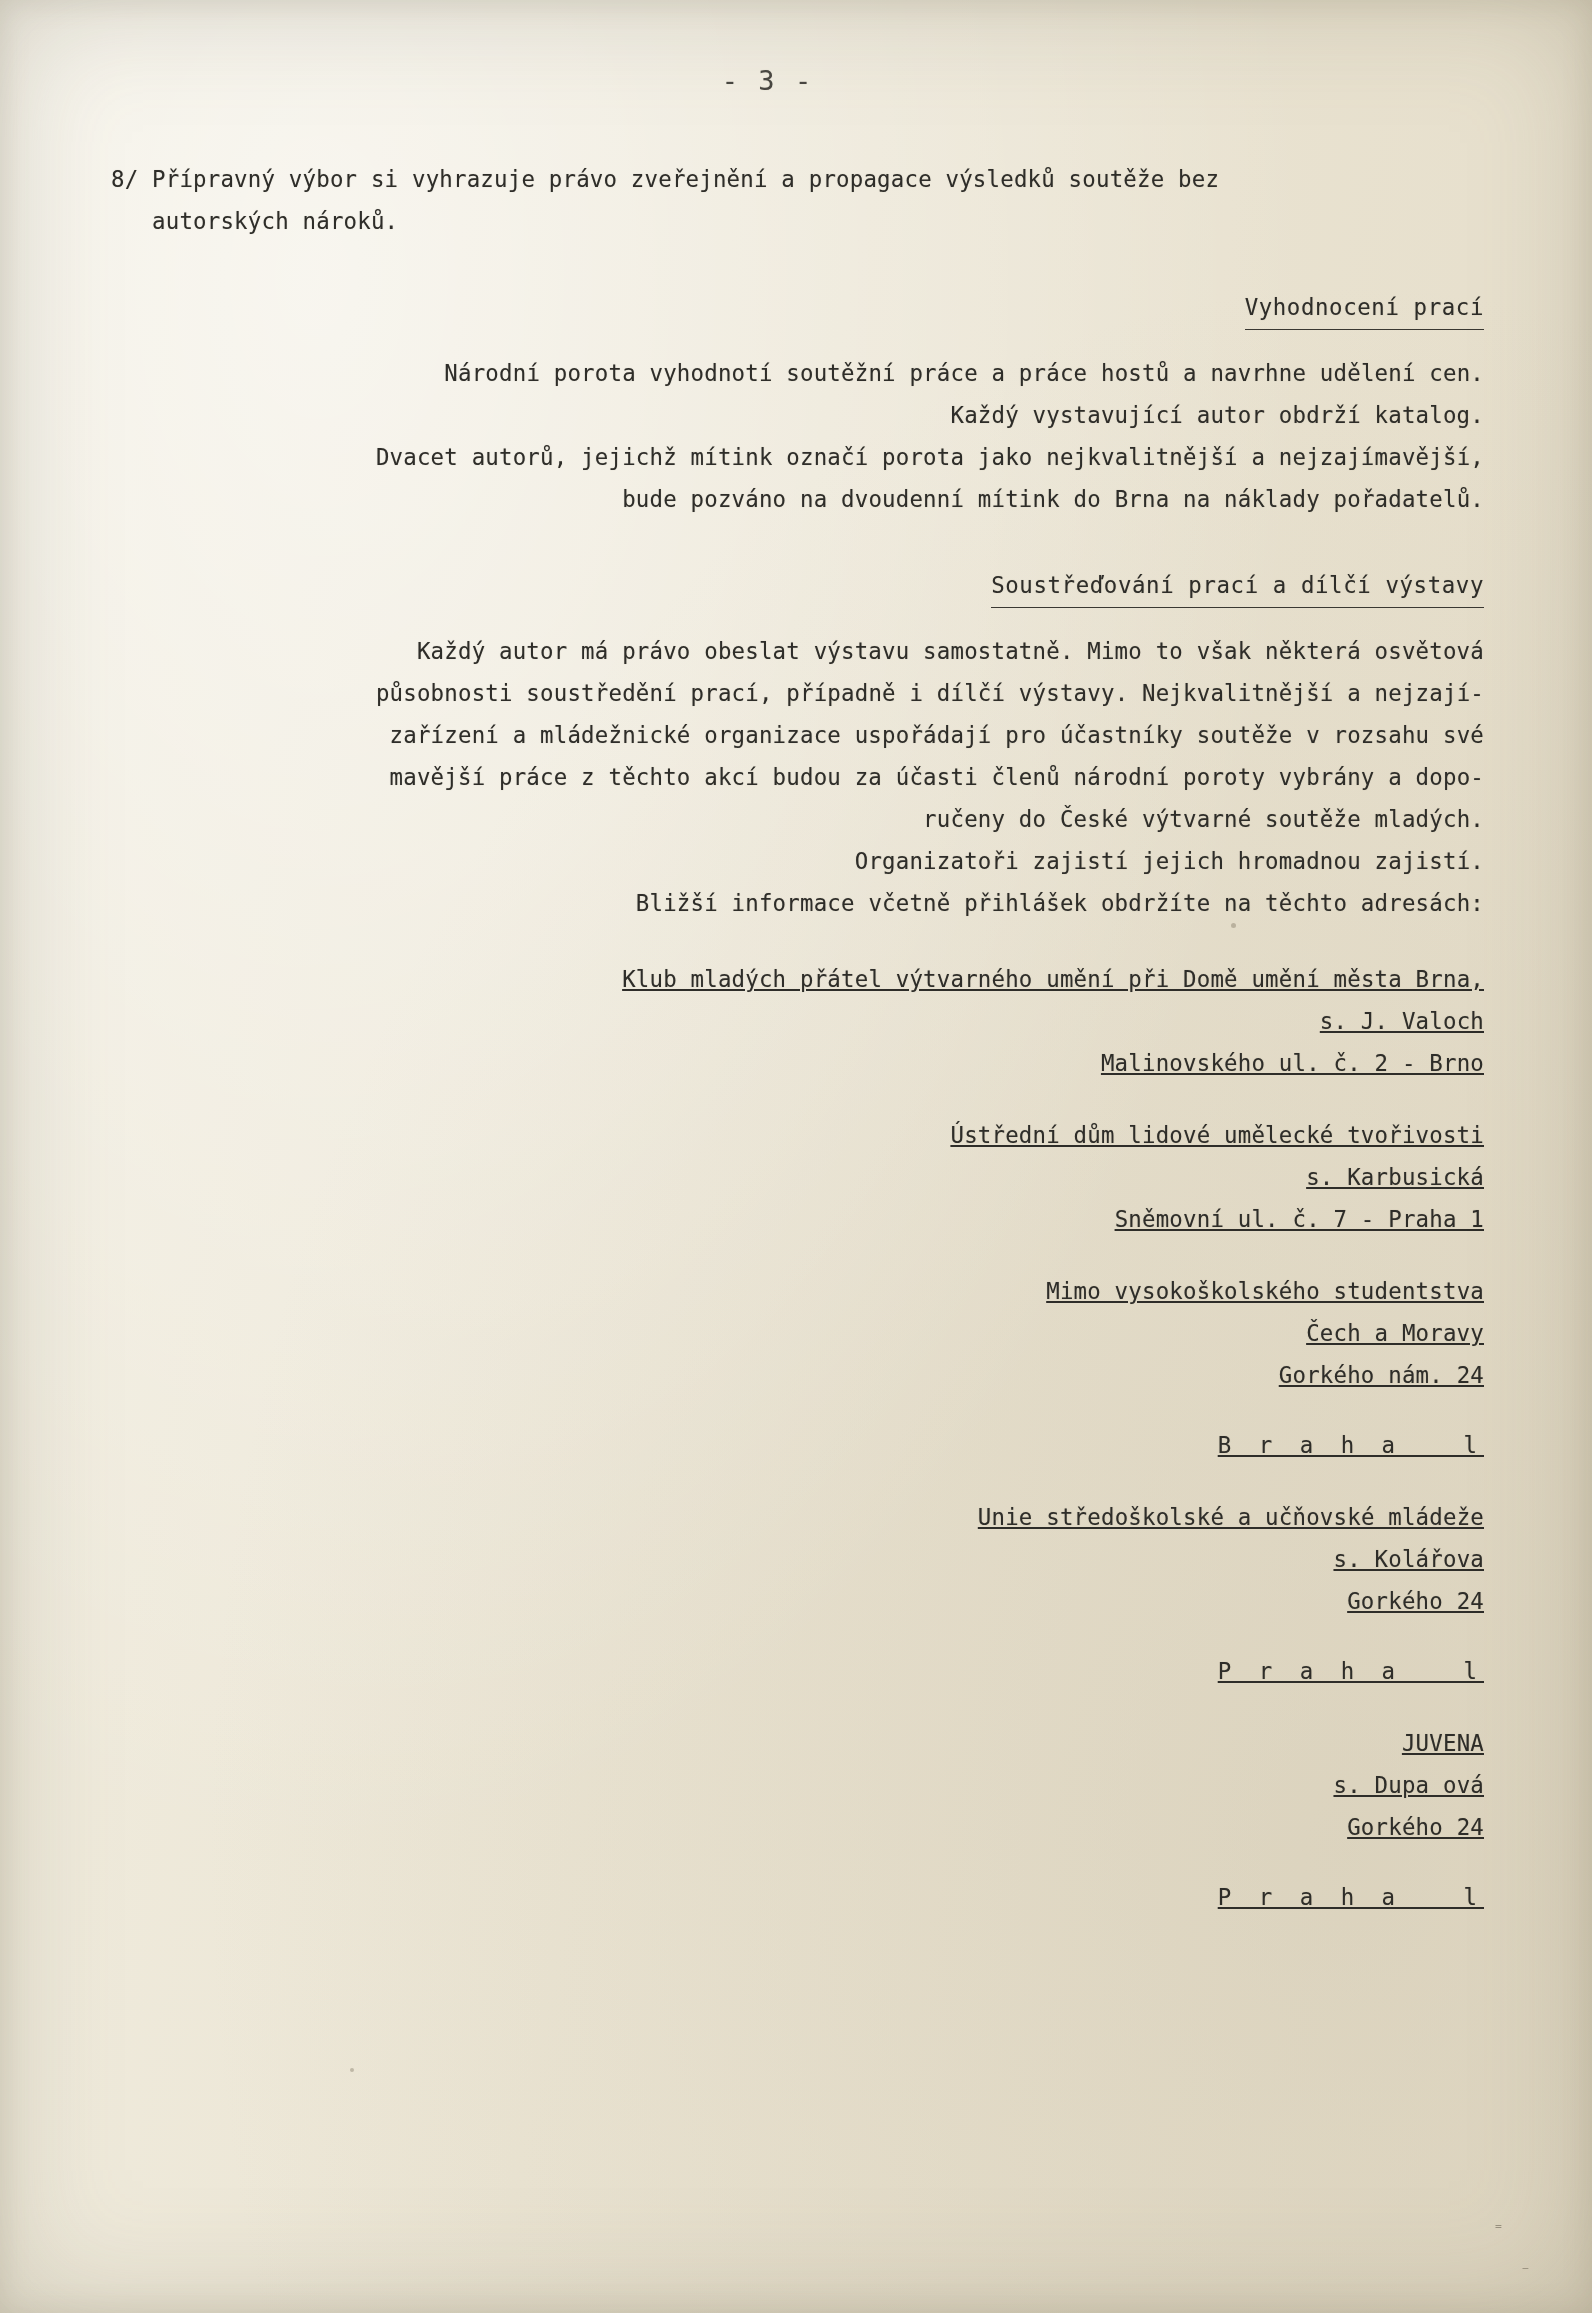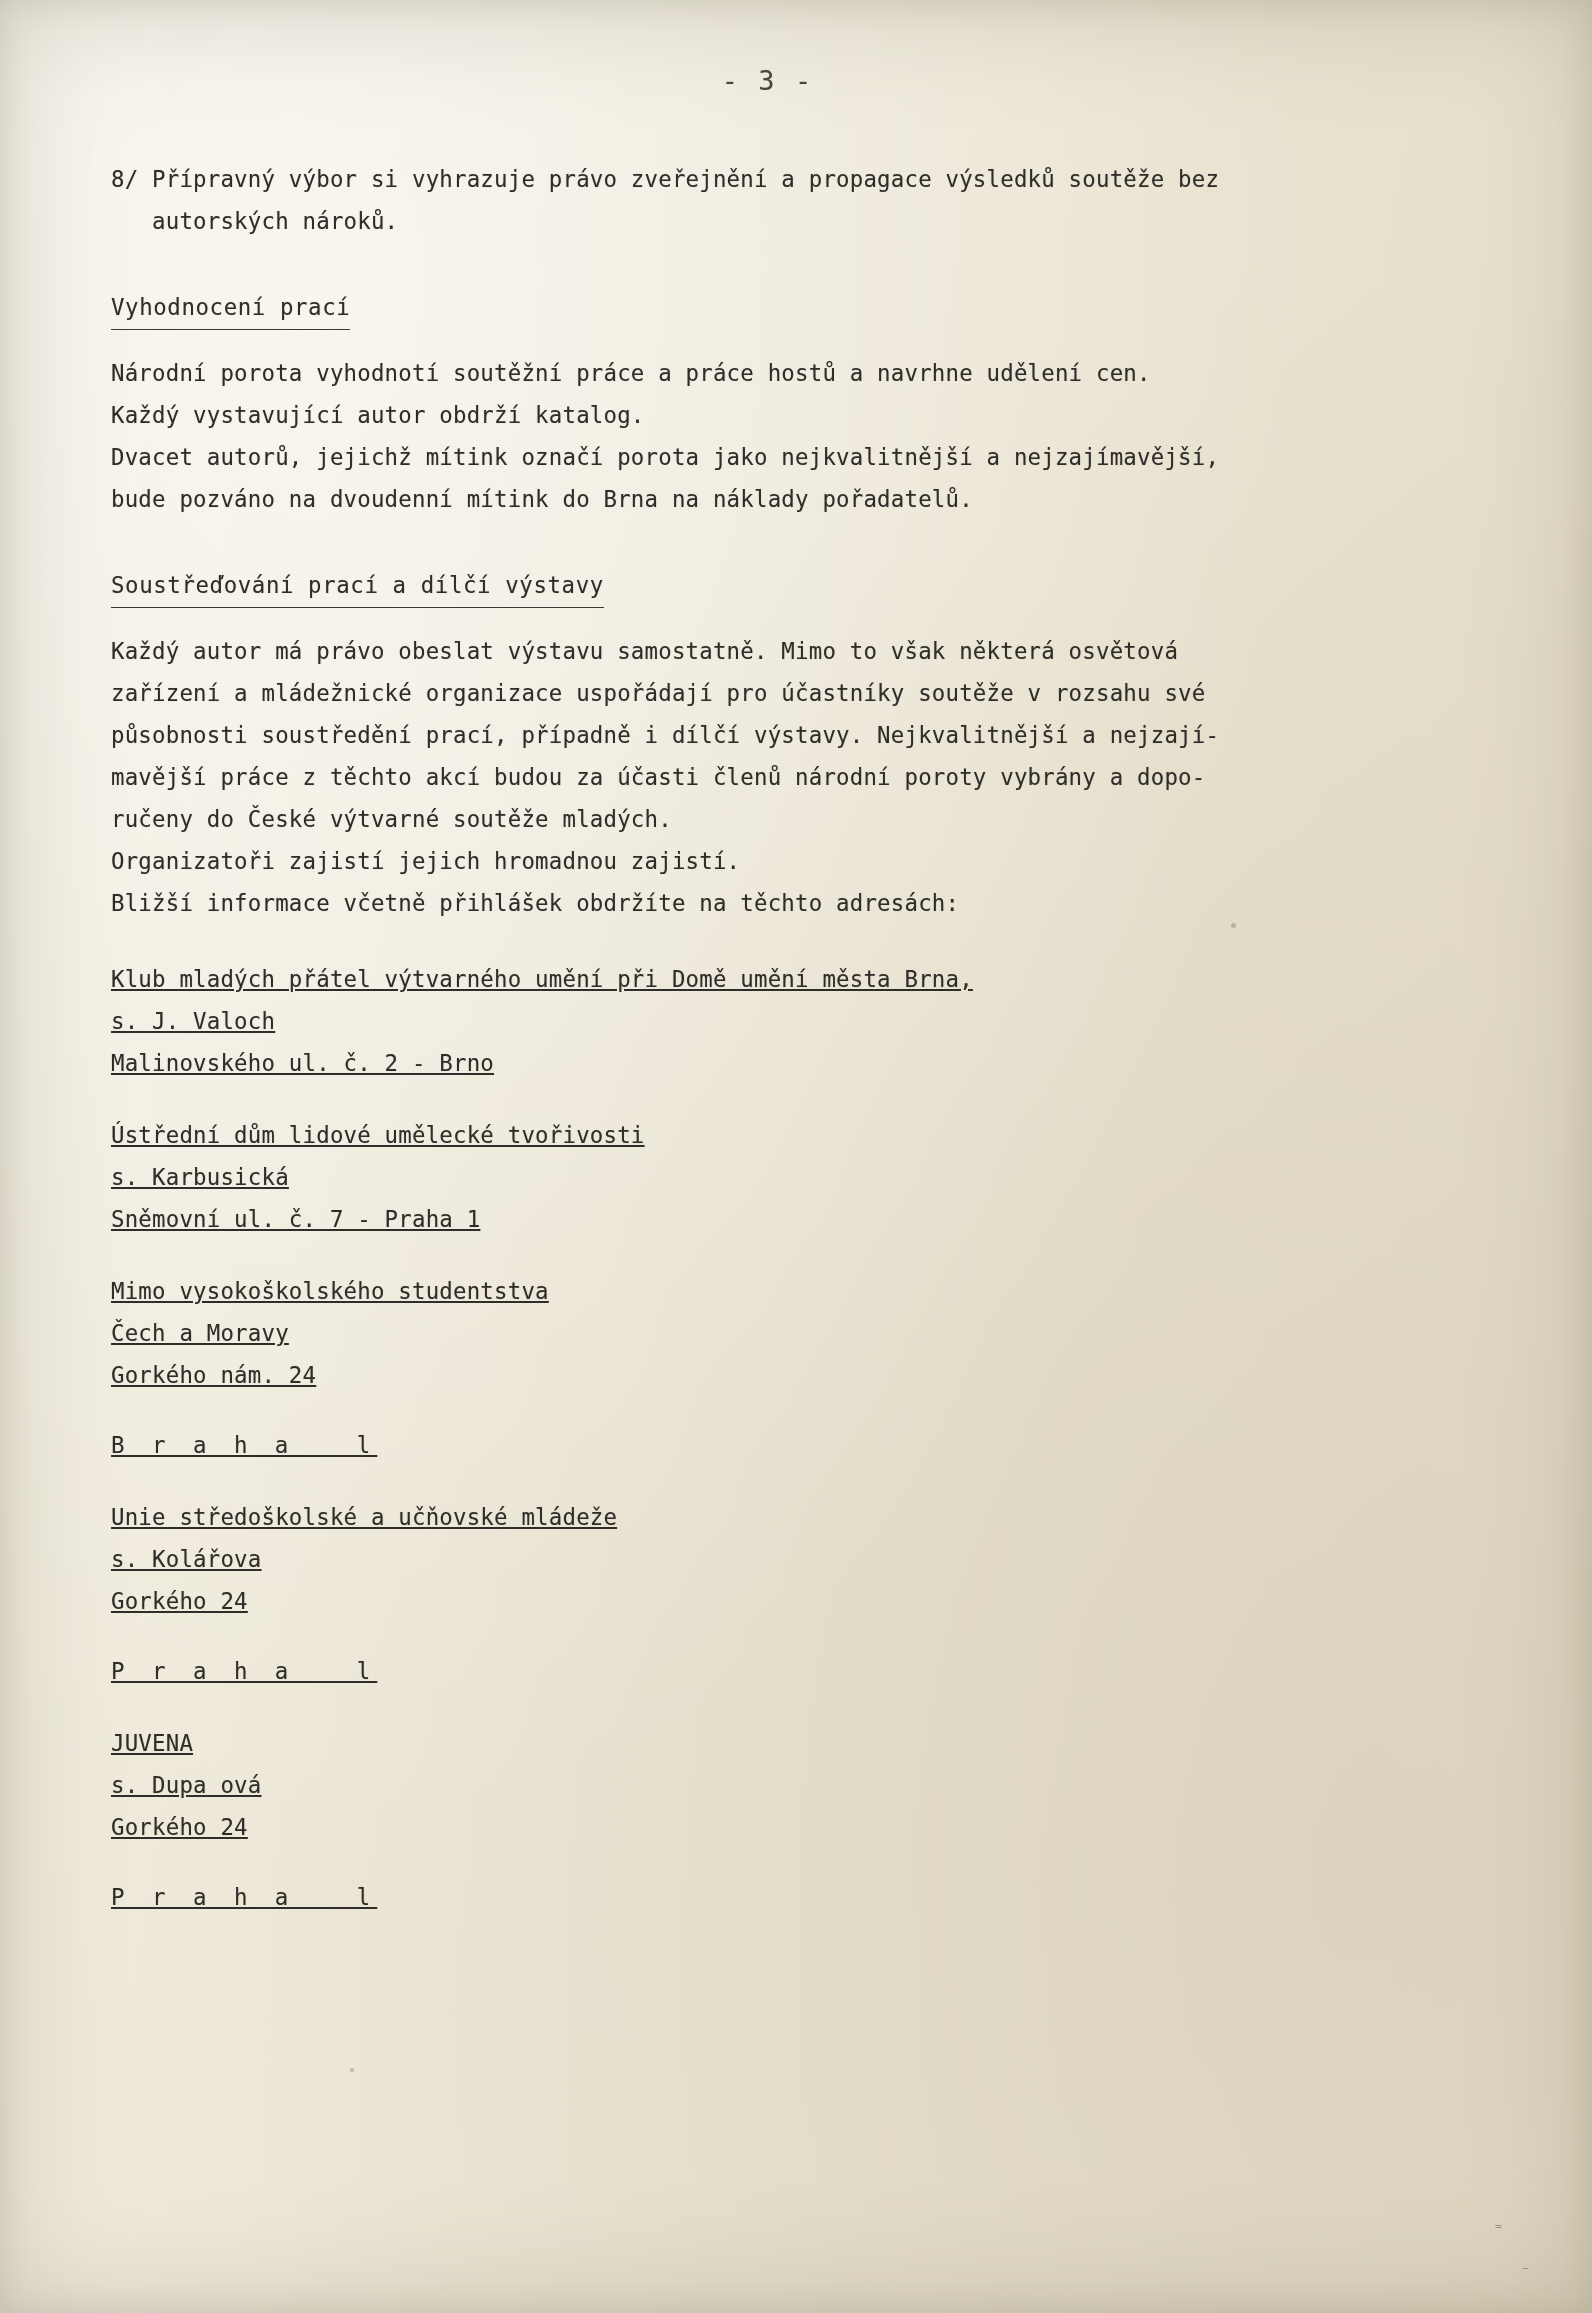--- a/index.html
+++ b/index.html
@@ -69,20 +69,21 @@
   .heading {
     display: inline-block;
     border-bottom: 1.5px solid #3a3832;
     padding-bottom: 1px;
     margin-bottom: 22px;
     margin-top: 10px;
     letter-spacing: 0.6px;
   }
   .block {
     margin-bottom: 30px;
+    text-align: right;
   }
   .addr .line { white-space: pre; display: block; text-decoration: underline; }
   .spaced {
     letter-spacing: 7px;
     margin-top: 28px;
   }
   
   .speck {
     position: absolute;
     background: rgba(90,80,60,0.30);
@@ -116,22 +117,22 @@
           <span class="line">Každý vystavující autor obdrží katalog.</span>
           <span class="line">Dvacet autorů, jejichž mítink označí porota jako nejkvalitnější a nejzajímavější,</span>
           <span class="line">bude pozváno na dvoudenní mítink do Brna na náklady pořadatelů.</span>
         </div>
       </div>
 
       <div class="block">
         <div class="heading">Soustřeďování prací a dílčí výstavy</div>
         <div class="para">
           <span class="line">Každý autor má právo obeslat výstavu samostatně. Mimo to však některá osvětová</span>
+          <span class="line">působnosti soustředění prací, případně i dílčí výstavy. Nejkvalitnější a nejzají-</span>
           <span class="line">zařízení a mládežnické organizace uspořádají pro účastníky soutěže v rozsahu své</span>
-          <span class="line">působnosti soustředění prací, případně i dílčí výstavy. Nejkvalitnější a nejzají-</span>
           <span class="line">mavější práce z těchto akcí budou za účasti členů národní poroty vybrány a dopo-</span>
           <span class="line">ručeny do České výtvarné soutěže mladých.</span>
           <span class="line">Organizatoři zajistí jejich hromadnou zajistí.</span>
           <span class="line">Bližší informace včetně přihlášek obdržíte na těchto adresách:</span>
         </div>
       </div>
 
       <div class="block addr">
         <span class="line">Klub mladých přátel výtvarného umění při Domě umění města Brna,</span>
         <span class="line">s. J. Valoch</span>

